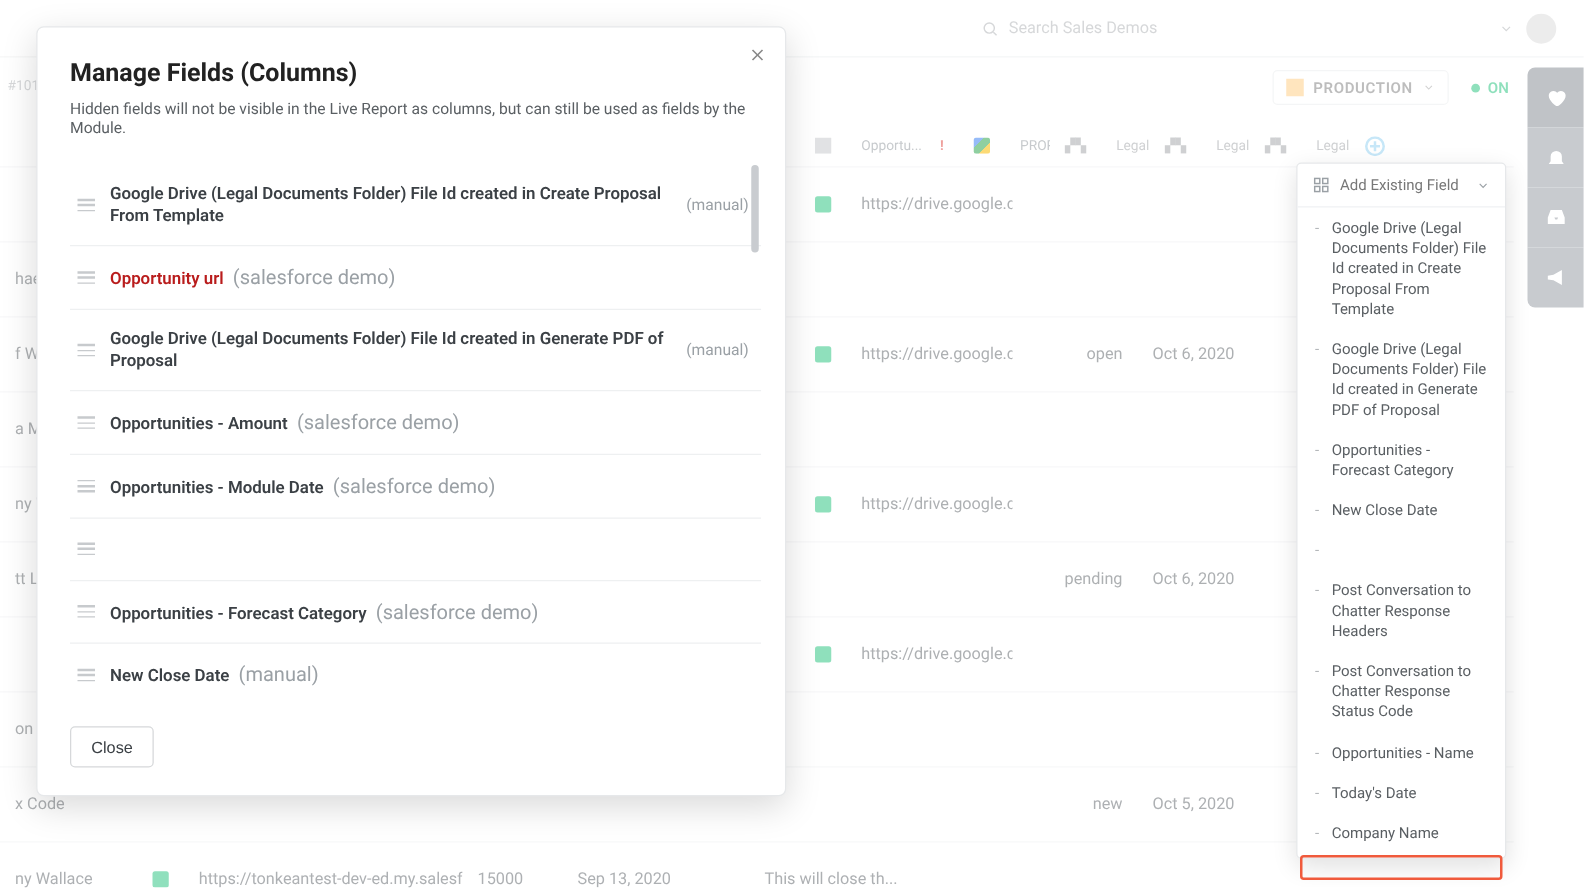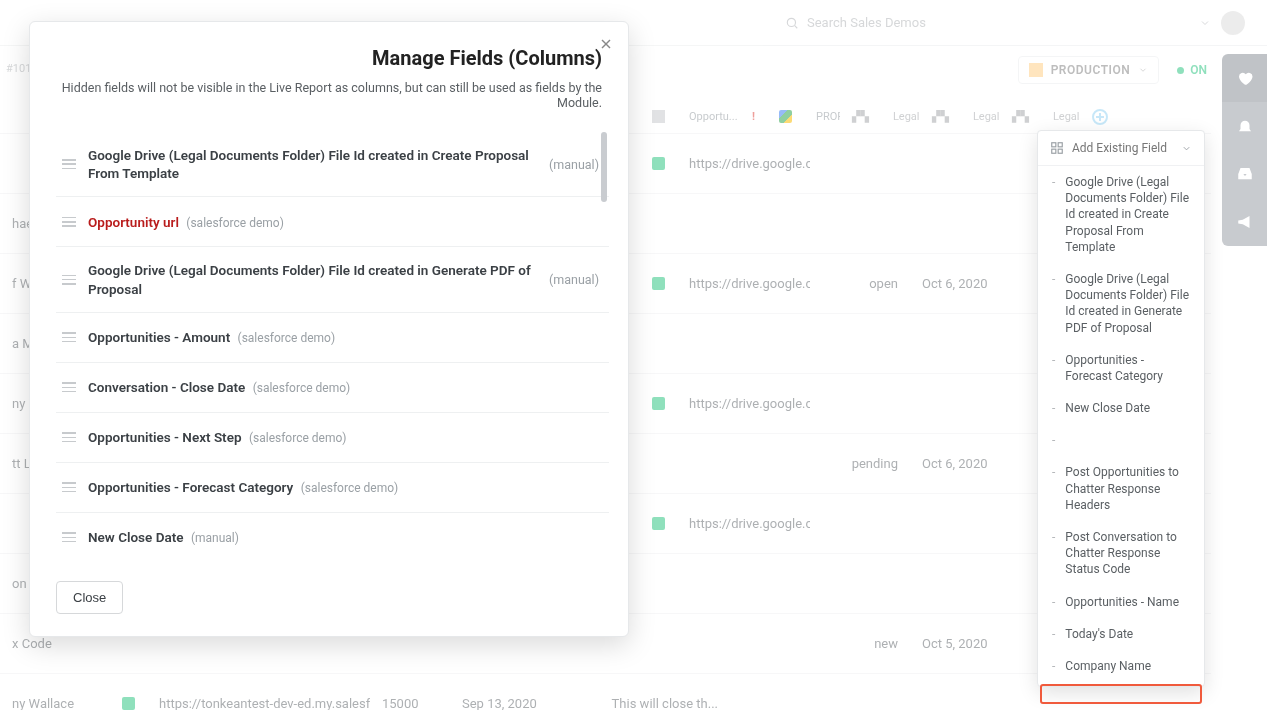--- a/index.html
+++ b/index.html
@@ -133,21 +133,21 @@
     border: 1px solid #e6e8ea;
     border-radius: 6px;
     box-shadow: 0 8px 28px rgba(0,0,0,0.15);
     z-index: 4;
     display:flex; flex-direction:column;
   }
   .modal-close {
     position:absolute; top:14px; right:14px;
     color:#888; cursor:pointer;
   }
-  .modal-head { padding: 24px 26px 8px; text-align: right; }
+  .modal-head { padding: 24px 26px 8px; }
   .modal-title { font-size: 20px; font-weight: 700; color:#222; margin-bottom: 10px;}
   .modal-sub { font-size: 12.5px; color:#5a5f63; }
   .modal-list-wrap {
     margin: 14px 18px 0 26px;
     height: 430px;
     border-right: 1px solid transparent;
     overflow: hidden;
     position: relative;
   }
   .modal-list-wrap::-webkit-scrollbar{ width:8px;}
@@ -164,21 +164,21 @@
     border-bottom: 1px solid #eef0f1;
     gap: 12px;
   }
   .drag-handle {
     width: 14px; height: 10px;
     display:flex; flex-direction:column; justify-content:space-between;
     flex-shrink:0;
   }
   .drag-handle span { height:1.5px; background:#c7cacd; display:block;}
   .field-label { flex: 1; font-size: 13.5px; color:#3b4045; line-height:1.35;}
-  .field-src { color:#9aa0a5; font-size:12px; margin-left:4px;}
+  .field-src { color:#9aa0a5; font-size:16px; margin-left:4px;}
   .field-manual { color:#9aa0a5; font-size:12.5px; margin-left:auto; padding-right:4px;}
   .modal-footer {
     margin-top:auto;
     padding: 16px 26px 22px;
   }
   .close-btn {
     border:1px solid #d6d8da;
     border-radius:4px;
     background:#fff;
     padding: 8px 16px;
@@ -433,21 +433,21 @@
       </div>
       <div class="dd-item">
         <span class="dd-dash">-</span>
         <span>New Close Date</span>
       </div>
       <div class="dd-item">
         <span class="dd-dash">-</span>
       </div>
       <div class="dd-item">
         <span class="dd-dash">-</span>
-        <span>Post Opportunities to Chatter Response Headers</span>
+        <span>Post Conversation to Chatter Response Headers</span>
       </div>
       <div class="dd-item">
         <span class="dd-dash">-</span>
         <span>Post Conversation to Chatter Response Status Code</span>
       </div>
       <div class="dd-item">
         <span class="dd-dash">-</span>
         <span>Opportunities - Name</span>
       </div>
       <div class="dd-item">
@@ -508,29 +508,28 @@
             <span></span>
           </div>
           <div class="field-label"><b style="font-weight:600;color:#3b4045;">Opportunities - Amount</b> <span class="field-src">(salesforce demo)</span></div>
         </div>
         <div class="field-row">
           <div class="drag-handle">
             <span></span>
             <span></span>
             <span></span>
           </div>
-          <div class="field-label"><b style="font-weight:600;color:#3b4045;">Conversation - Close Date</b> <span class="field-src">(salesforce demo)</span></div>
-        </div>
-        <div class="field-row">
-          <div class="drag-handle">
-            <span></span>
-            <span></span>
-            <span></span>
-          </div>
-          <div class="field-label"><b style="font-weight:600;color:#3b4045;">Opportunities - Next Step</b> <span class="field-src">(salesforce demo)</span></div>
+          <div class="field-label"><b style="font-weight:600;color:#3b4045;">Opportunities - Module Date</b> <span class="field-src">(salesforce demo)</span></div>
+        </div>
+        <div class="field-row">
+          <div class="drag-handle">
+            <span></span>
+            <span></span>
+            <span></span>
+          </div>
         </div>
         <div class="field-row">
           <div class="drag-handle">
             <span></span>
             <span></span>
             <span></span>
           </div>
           <div class="field-label"><b style="font-weight:600;color:#3b4045;">Opportunities - Forecast Category</b> <span class="field-src">(salesforce demo)</span></div>
         </div>
         <div class="field-row">

